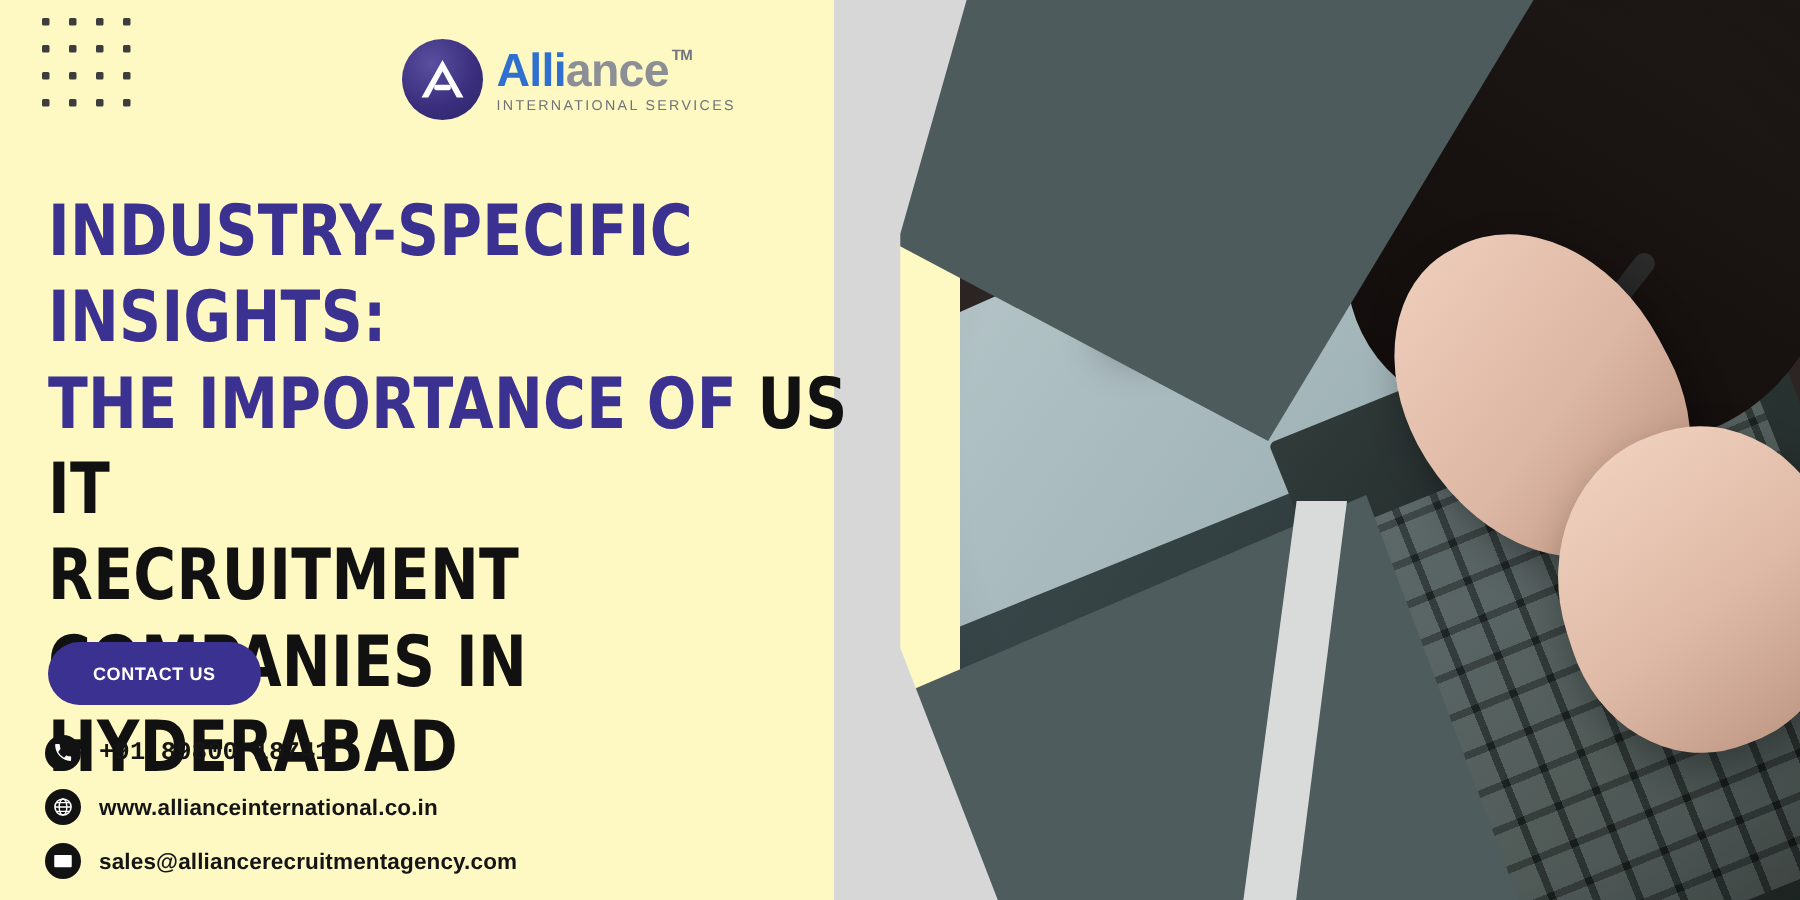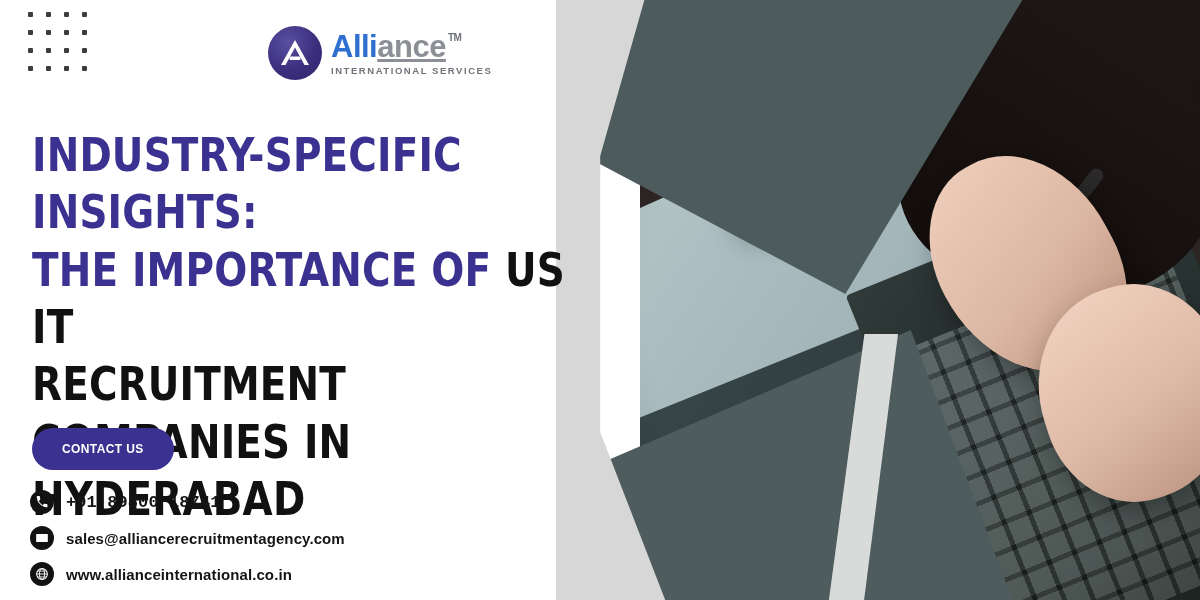--- a/index.html
+++ b/index.html
@@ -5,21 +5,21 @@
   * { margin:0; padding:0; box-sizing:border-box; }
   html, body { width:1200px; height:600px; }
   body {
     font-family: "Liberation Sans", sans-serif;
     background:#d7d7d7;
     overflow:hidden;
   }
   .banner {
     position:relative;
     width:1200px; height:600px;
-    background:#ffffff;
+    background:#fef9c3;
     overflow:hidden;
   }
 
   
   .photo-panel {
     position:absolute;
     top:0; right:0;
     width:560px; height:600px;
     overflow:hidden;
     background:#2a2320;
@@ -183,24 +183,24 @@
   }
   .logo-mark svg { display:block; }
   .logo-text { display:flex; flex-direction:column; line-height:1; }
   .logo-word {
     position:relative;
     font-size:31px; font-weight:700;
     letter-spacing:-.5px;
     display:flex; align-items:flex-start;
   }
   .logo-word .w-blue { color:#2f6fd0; }
-  .logo-word .w-gray { color:#8c8f95;text-decoration:underline; }
+  .logo-word .w-gray { color:#8c8f95; }
   .logo-tm { font-size:10px; color:#6f727a; margin-left:2px; margin-top:2px; font-weight:700; }
   .logo-sub {
-    font-size:9.5px; font-weight:700;
+    font-size:9.5px; font-weight:400;
     letter-spacing:1.55px;
     color:#70737a;
     margin-top:4px;
   }
 
   
   .headline {
     position:absolute;
     left:32px; top:126px;
     width:600px;
@@ -332,34 +332,34 @@
         <svg width="14" height="14" viewBox="0 0 24 24" aria-hidden="true">
           <path fill="#ffffff" d="M6.6 10.8a15.3 15.3 0 0 0 6.6 6.6l2.2-2.2c.3-.3.7-.4 1.1-.2 1.2.4 2.5.6 3.8.6.6 0 1 .4 1 1V20c0 .6-.4 1-1 1C11.2 21 3 12.8 3 2.7c0-.6.4-1 1-1h3.4c.6 0 1 .4 1 1 0 1.3.2 2.6.6 3.8.1.4 0 .8-.2 1.1z"></path>
         </svg>
       </span>
       <span class="contact-text">+91 89800 18741</span>
     </div>
 
     <div class="contact-row">
       <span class="contact-icon">
         <svg width="14" height="14" viewBox="0 0 24 24" aria-hidden="true">
-          <path fill="#ffffff" d="M2 5h20v14H2z" opacity="0"></path>
-          <path fill="#ffffff" d="M3 5h18c.6 0 1 .4 1 1v12c0 .6-.4 1-1 1H3c-.6 0-1-.4-1-1V6c0-.6.4-1 1-1zm9 8L4.3 7.2h15.4z"></path>
-        </svg>
-      </span>
-      <span class="contact-text">sales@alliancerecruitmentagency.com</span>
-    </div>
-
-    <div class="contact-row">
-      <span class="contact-icon">
-        <svg width="14" height="14" viewBox="0 0 24 24" aria-hidden="true">
           <circle cx="12" cy="12" r="9.2" fill="none" stroke="#ffffff" stroke-width="1.8"></circle>
           <ellipse cx="12" cy="12" rx="4.4" ry="9.2" fill="none" stroke="#ffffff" stroke-width="1.6"></ellipse>
           <line x1="2.8" y1="12" x2="21.2" y2="12" stroke="#ffffff" stroke-width="1.6"></line>
           <line x1="4.4" y1="7" x2="19.6" y2="7" stroke="#ffffff" stroke-width="1.4"></line>
           <line x1="4.4" y1="17" x2="19.6" y2="17" stroke="#ffffff" stroke-width="1.4"></line>
         </svg>
       </span>
       <span class="contact-text">www.allianceinternational.co.in</span>
     </div>
 
+    <div class="contact-row">
+      <span class="contact-icon">
+        <svg width="14" height="14" viewBox="0 0 24 24" aria-hidden="true">
+          <path fill="#ffffff" d="M2 5h20v14H2z" opacity="0"></path>
+          <path fill="#ffffff" d="M3 5h18c.6 0 1 .4 1 1v12c0 .6-.4 1-1 1H3c-.6 0-1-.4-1-1V6c0-.6.4-1 1-1zm9 8L4.3 7.2h15.4z"></path>
+        </svg>
+      </span>
+      <span class="contact-text">sales@alliancerecruitmentagency.com</span>
+    </div>
+
   </div>
 </div>
 
 </body></html>

